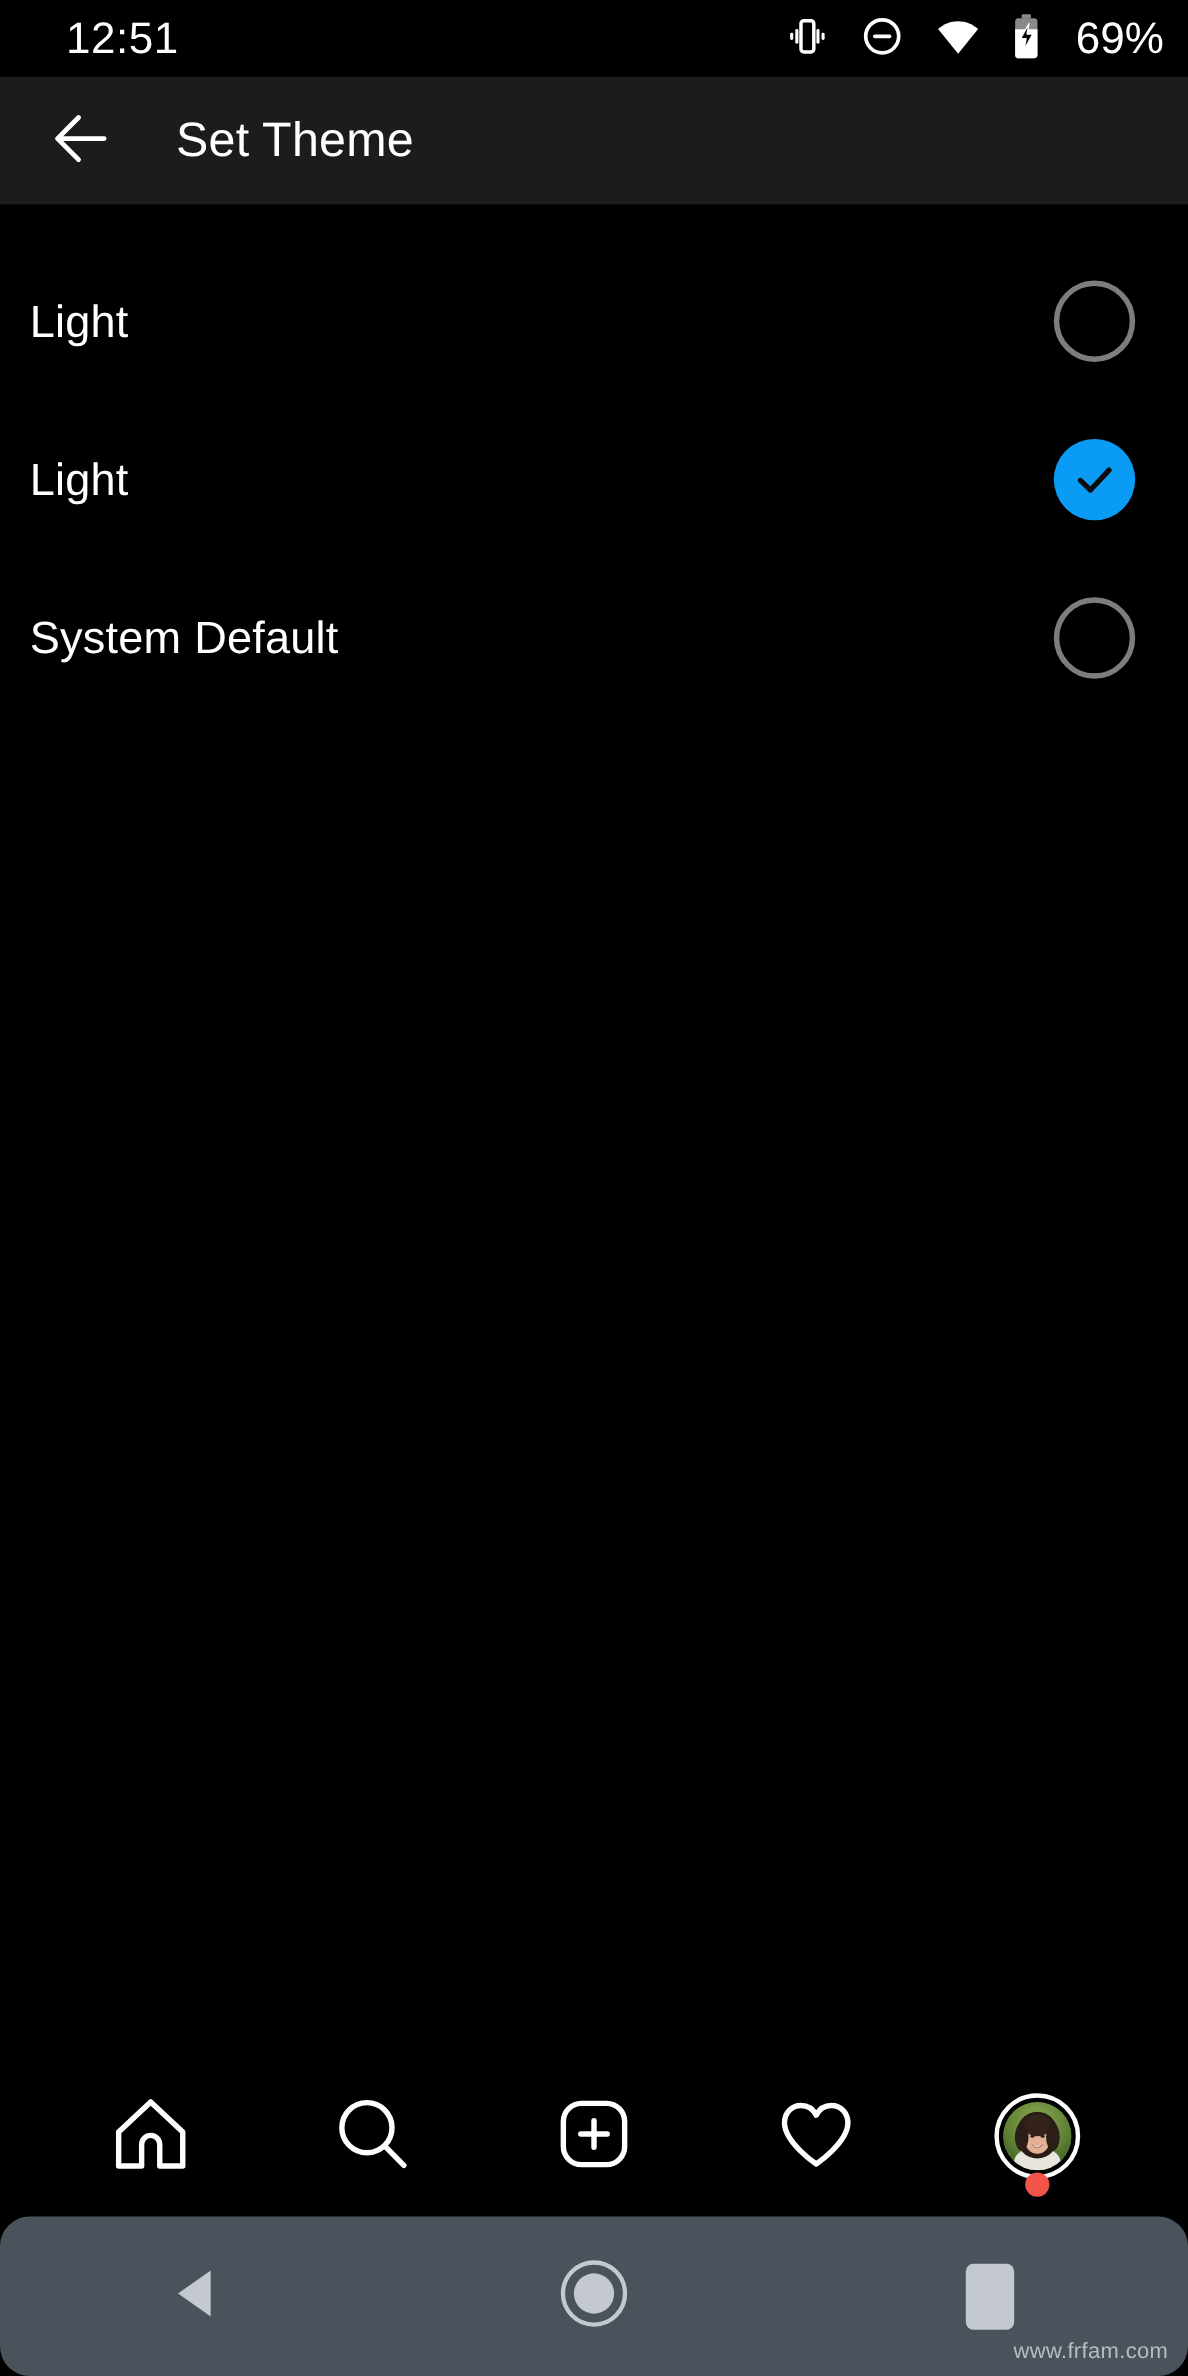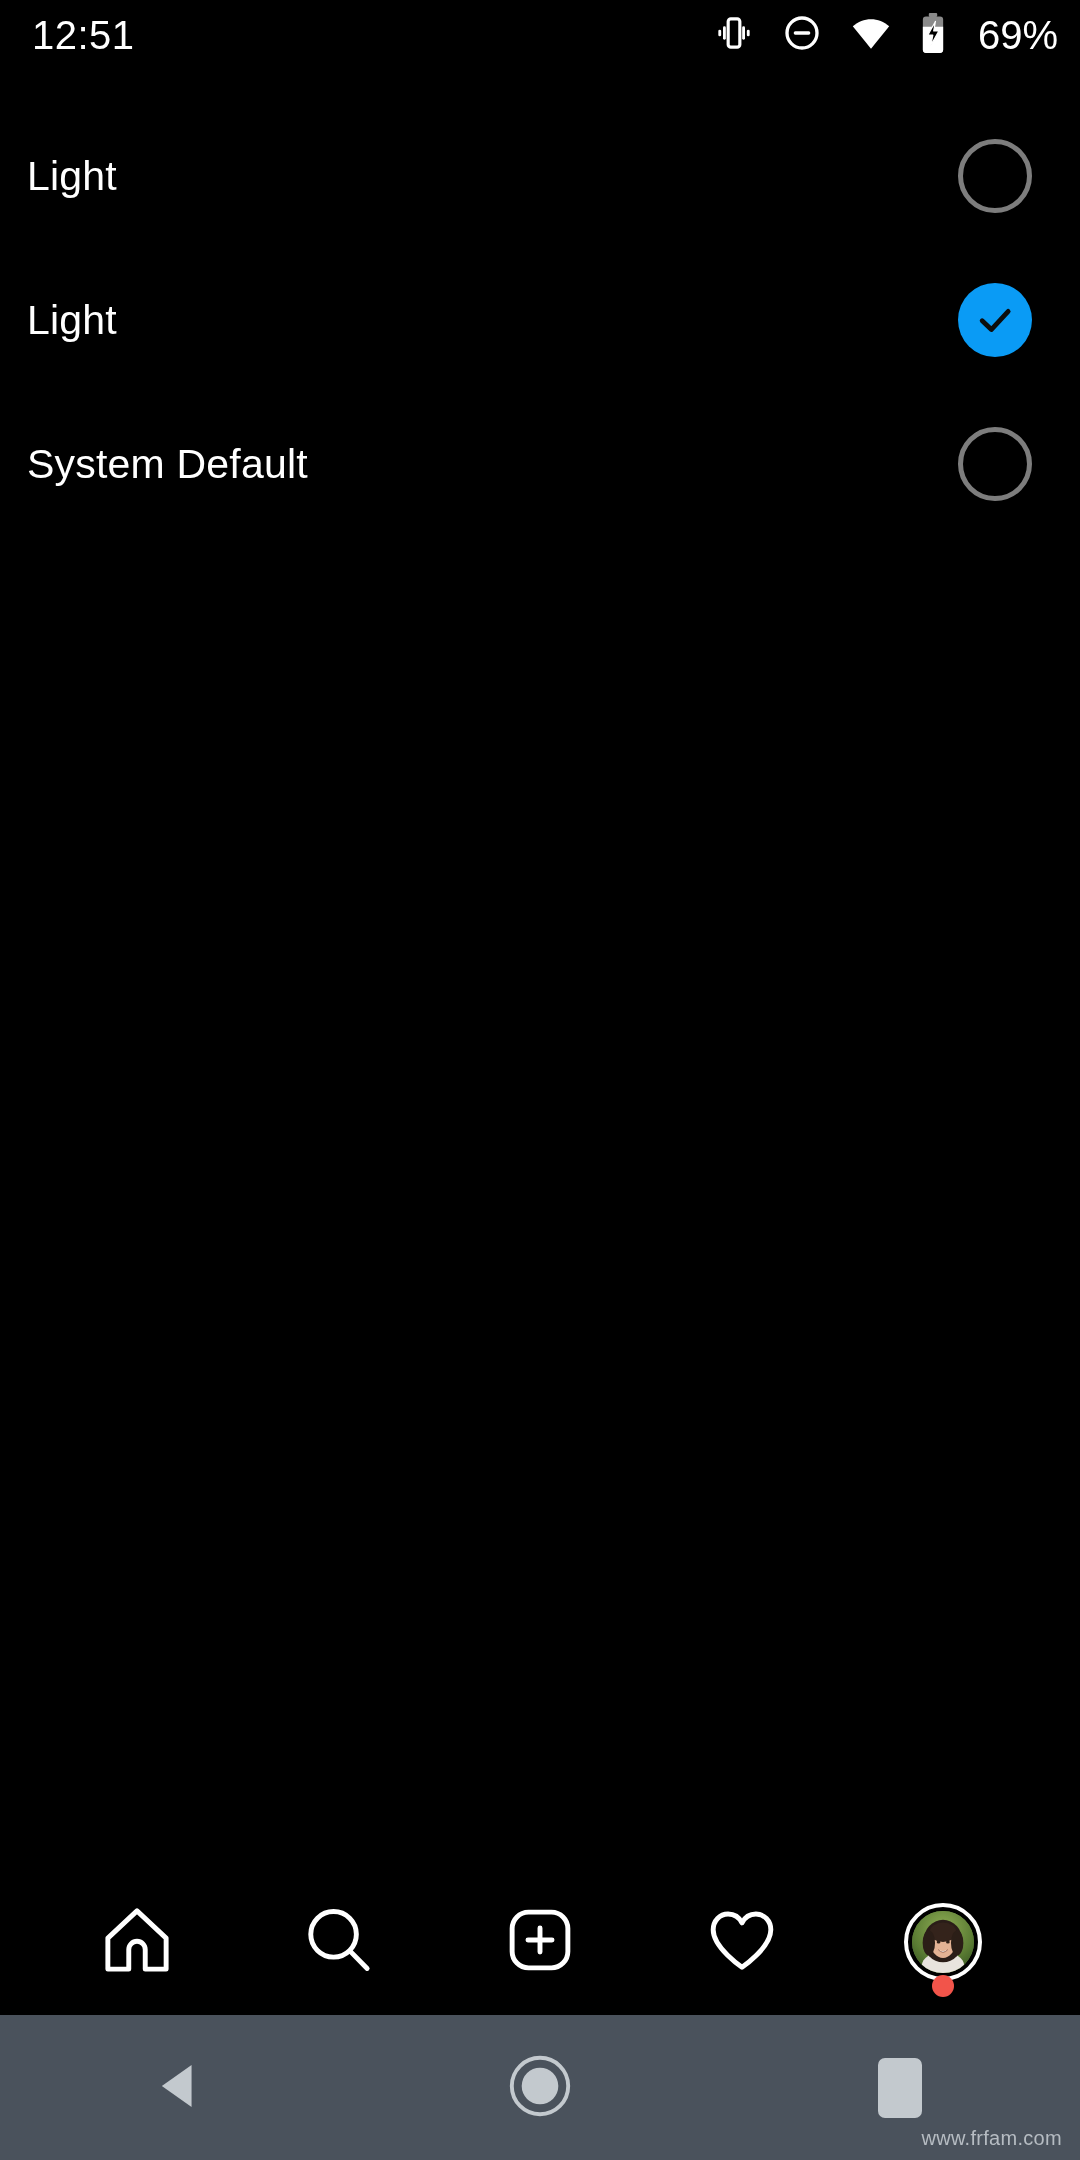--- a/index.html
+++ b/index.html
@@ -16,20 +16,21 @@
     display:flex; flex-direction:column;
   }
 
   
   #status-bar {
     height:70px; flex:0 0 70px;
     background:#000;
     display:flex; align-items:center;
     padding:0 22px 0 32px;
     color:#ffffff;
+    margin-left:28px;
   }
   #status-clock {
     font-size:40px; font-weight:400; letter-spacing:0.5px;
     line-height:1;
   }
   #status-icons {
     margin-left:auto;
     display:flex; align-items:center; gap:28px;
   }
   #status-icons .sb-ico { display:block; }
@@ -123,20 +124,21 @@
     border-radius:50%;
     background:#f2544a;
   }
 
   
   #nav-bar {
     flex:0 0 145px; height:145px;
     background:#4a525c;
     display:flex; align-items:center;
     position:relative;
+    border-radius:27px;
   }
   .nav-btn {
     flex:1 1 0;
     display:flex; align-items:center; justify-content:center;
     height:145px;
   }
   #nav-recents-square {
     width:44px; height:60px;
     background:#c3c9ce;
     border-radius:7px;
@@ -187,20 +189,30 @@
           <rect x="1.2" y="2.6" width="11.6" height="20.8" rx="1.8" fill="#8a8a8a"></rect>
           <path d="M1.2 8.4 h11.6 v13.2 a1.8 1.8 0 0 1 -1.8 1.8 h-8 a1.8 1.8 0 0 1 -1.8 -1.8 Z" fill="#ffffff"></path>
           <path d="M8.4 5.4 L4.0 13.2 h2.9 l-1.1 5.8 l4.6 -8.2 h-3.0 Z" fill="#000000" stroke="#ffffff" stroke-width="0.7" stroke-linejoin="round"></path>
         </svg>
       </span>
 
       <span id="status-battery-text">69%</span>
     </div>
   </div>
 
+  <div id="app-bar">
+    <div id="back-button">
+      <span>
+        <svg width="62" height="62" viewBox="0 0 24 24">
+          <path d="M20 12 H4.6 M11 4.6 L3.6 12 L11 19.4" fill="none" stroke="#ffffff" stroke-width="1.7" stroke-linecap="round" stroke-linejoin="round"></path>
+        </svg>
+      </span>
+    </div>
+    <div id="page-title">Set Theme</div>
+  </div>
 
   <div id="content">
 
     <div class="theme-row">
       <span class="theme-label">Light</span>
       <span class="radio unselected">
         
       </span>
     </div>
 

